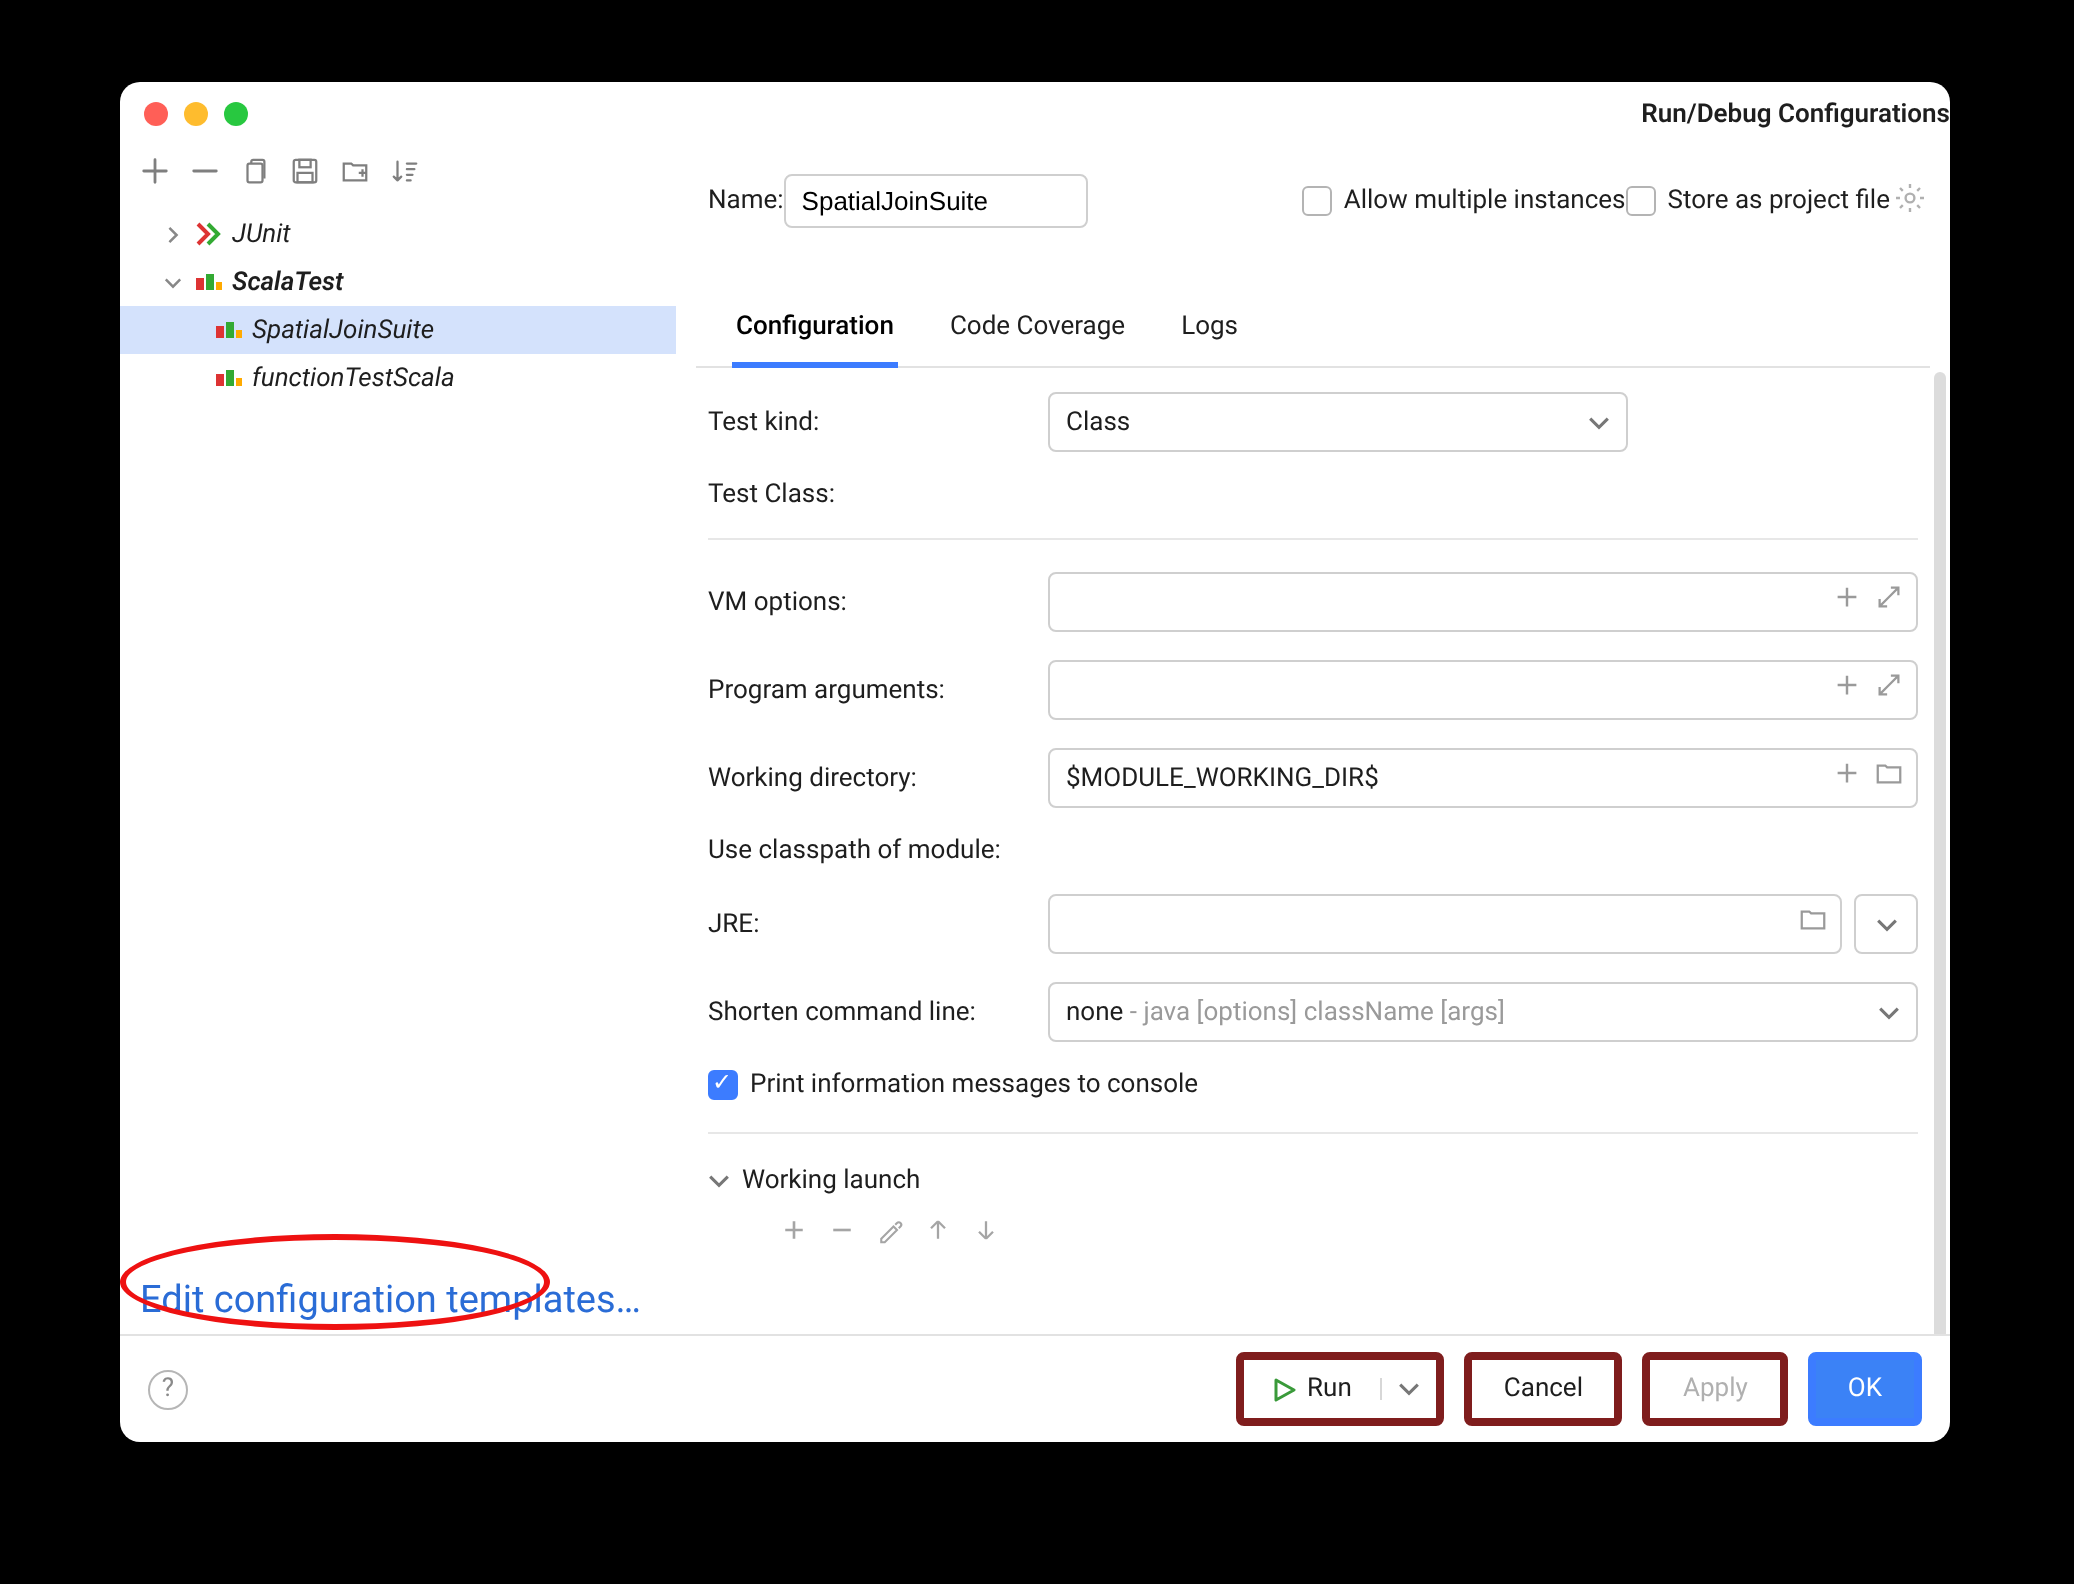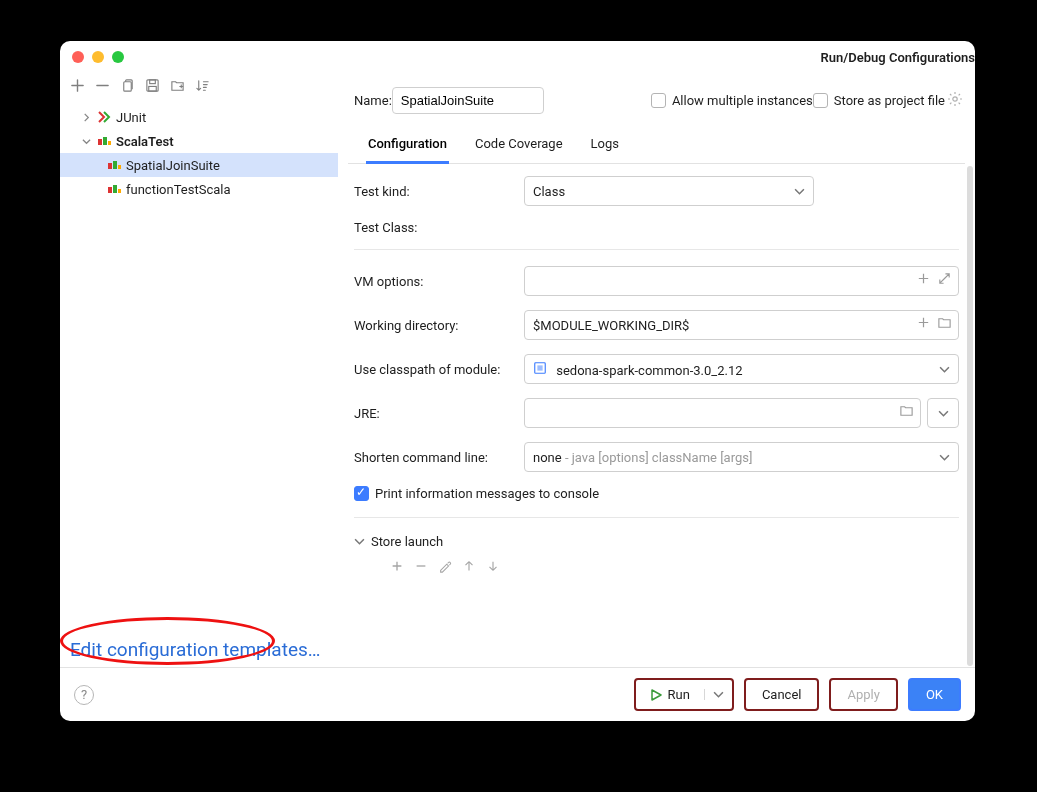--- a/index.html
+++ b/index.html
@@ -9,40 +9,40 @@
   .traffic { position: absolute; left: 12px; top: 10px; display: flex; gap: 8px; }
   .tl { width: 12px; height: 12px; border-radius: 50%; }
   .tl.red { background: #ff5f57; }
   .tl.yellow { background: #febc2e; }
   .tl.green { background: #28c840; }
   .titlebar-title { flex: 1; text-align: right; font-weight: 600; font-size: 13px; }
   .body { flex: 1; display: flex; min-height: 0; }
   .sidebar { width: 278px; display: flex; flex-direction: column; border-right: 0; }
   .toolbar { height: 28px; display: flex; align-items: center; gap: 10px; padding: 0 10px; color: #7f7f7f; }
   .toolbar svg { width: 15px; height: 15px; }
-  .tree { flex: 1; padding-top: 4px; }
+  .tree { flex: 1; padding-top: 4px; font-style: italic; }
   .tree-row { height: 24px; display: flex; align-items: center; padding-left: 12px; gap: 4px; }
   .tree-row.indent1 { padding-left: 20px; }
   .tree-row.indent2 { padding-left: 46px; }
   .tree-row.selected { background: #d4e2fc; }
   .chev { width: 12px; height: 12px; display: inline-flex; justify-content: center; align-items: center; color: #888; }
   .run-icon { width: 16px; height: 16px; display: inline-flex; align-items: center; justify-content: center; }
   .sidebar-link { color: #2a6cd6; padding: 10px 10px 6px 10px; font-size: 19px; cursor: pointer; }
   .red-oval { position: absolute; left: 60px; top: 617px; width: 215px; height: 48px; border: 3px solid #e11; border-radius: 50%/50%; pointer-events: none; }
   .main { flex: 1; display: flex; flex-direction: column; min-width: 0; }
   .header-row { display: flex; align-items: center; padding: 14px 12px 6px 16px; }
   .label { font-size: 13px; }
   .name-input { border: 1px solid #cfcfcf; border-radius: 4px; padding: 5px 8px; font-size: 13px; width: 152px; }
   .cb-wrap { display: flex; align-items: center; gap: 6px; }
   .cb { width: 15px; height: 15px; border: 1px solid #b4b4b4; border-radius: 3px; background: #fff; }
   .cb.checked { background: #3C7CFF; border-color: #3C7CFF; position: relative; }
   .cb.checked::after { content: "✓"; position: absolute; color: #fff; font-size: 12px; left: 1px; top: -2px; }
   .gear { color: #b0b0b0; margin-left: 2px; }
   .tabbar { display: flex; gap: 24px; padding: 10px 0 0 18px; border-bottom: 1px solid #e2e2e2; margin: 6px 10px 0 10px; }
-  .tab { padding: 0 2px 10px 2px; cursor: pointer; }
+  .tab { padding: 0 2px 10px 2px; cursor: pointer; margin-top: 20px; }
   .tab.active { color: #000; border-bottom: 3px solid #3C7CFF; font-weight: 500; margin-bottom: -1px; }
   .form-area { flex: 1; overflow: hidden; position: relative; padding: 12px 16px 0 16px; }
   .scrollbar { position: absolute; right: 2px; top: 2px; width: 6px; height: 500px; background: #dcdcdc; border-radius: 3px; }
   .form-row { display: flex; align-items: center; margin-bottom: 14px; }
   .form-label { width: 170px; font-size: 13px; }
   .form-field { flex: 1; }
   .select, .textin { width: 100%; border: 1px solid #cfcfcf; border-radius: 4px; padding: 6px 8px; font-size: 13px; background: #fff; display: flex; align-items: center; justify-content: space-between; height: 30px; }
   .select-narrow { width: 290px; }
   .textin { position: relative; }
   .textin.with-icons { padding-right: 48px; }
@@ -52,21 +52,21 @@
   .grayital { color: #9a9a9a; }
   .hr { height: 1px; background: #e7e7e7; margin: 6px 0 16px 0; }
   .ellipsis-btn { width: 28px; height: 30px; border: 1px solid #cfcfcf; border-radius: 4px; margin-left: 6px; display: flex; align-items: center; justify-content: center; }
   .chevdown { width: 11px; height: 11px; color: #777; }
   .section-head { display: flex; align-items: center; gap: 6px; margin: 8px 0 6px 0; font-size: 13px; }
   .mini-toolbar { display: flex; gap: 10px; padding: 4px 0 0 36px; color: #a5a5a5; }
   .mini-toolbar svg { width: 14px; height: 14px; }
   .bottombar { height: 54px; border-top: 1px solid #e2e2e2; display: flex; align-items: center; padding: 0 14px; gap: 10px; }
   .help { width: 20px; height: 20px; border: 1.3px solid #b6b6b6; border-radius: 50%; display: flex; align-items: center; justify-content: center; color: #8a8a8a; font-size: 13px; }
   .spacer { flex: 1; }
-  .btn { border: 2px solid #7f1d1d; border-radius: 4px; padding: 7px 16px; background: #fff; font-size: 13px; cursor: pointer; }
+  .btn { border: 4px solid #7f1d1d; border-radius: 4px; padding: 7px 16px; background: #fff; font-size: 13px; cursor: pointer; }
   .btn.primary { background: #3b82f6; color: #fff; border-color: #3C7CFF; }
   .btn.disabled { color: #b0b0b0; }
   .run-btn { display: flex; align-items: center; padding: 0; }
   .run-btn .inner { padding: 7px 14px; display: flex; align-items: center; gap: 6px; }
   .run-btn .split { border-left: 1px solid #d7d7d7; padding: 0 8px; display: flex; align-items: center; }
   .module-icon { color: #3C7CFF; margin-right: 6px; display: inline-flex; }
   svg { flex-shrink: 0; }
 </style>
 </head>
 <body>
@@ -219,20 +219,36 @@
                       <path d="M8 3v10M3 8h10" stroke="currentColor" stroke-width="1.3"></path>
                     </svg></span>
                 <span><svg viewBox="0 0 16 16">
                       <path d="M3 9v4h4M13 7V3H9M3 13l5-5M13 3L8 8" stroke="currentColor" stroke-width="1.2" fill="none"></path>
                     </svg></span>
               </div>
             </div>
           </div>
         </div>
 
+        <div class="form-row">
+          <div class="form-label">Program arguments:</div>
+          <div class="form-field">
+            <div class="textin with-icons">
+              <span></span>
+              <div class="field-icons">
+                <span><svg viewBox="0 0 16 16">
+                      <path d="M8 3v10M3 8h10" stroke="currentColor" stroke-width="1.3"></path>
+                    </svg></span>
+                <span><svg viewBox="0 0 16 16">
+                      <path d="M3 9v4h4M13 7V3H9M3 13l5-5M13 3L8 8" stroke="currentColor" stroke-width="1.2" fill="none"></path>
+                    </svg></span>
+              </div>
+            </div>
+          </div>
+        </div>
 
         <div class="form-row">
           <div class="form-label">Working directory:</div>
           <div class="form-field">
             <div class="textin with-icons">
               <span>$MODULE_WORKING_DIR$</span>
               <div class="field-icons">
                 <span><svg viewBox="0 0 16 16">
                       <path d="M8 3v10M3 8h10" stroke="currentColor" stroke-width="1.3"></path>
                     </svg></span>
@@ -240,36 +256,20 @@
                       <path d="M2 4h4l1 1h7v8H2z" stroke="currentColor" fill="none" stroke-width="1.2"></path>
                     </svg></span>
               </div>
             </div>
           </div>
         </div>
 
 
         <div class="form-row">
           <div class="form-label">Use classpath of module:</div>
-          <div class="form-field">
-            <div class="select">
-              <span>
-                <span class="module-icon">
-                    <svg viewBox="0 0 16 16" width="14" height="14">
-                      <rect x="2" y="2" width="12" height="12" rx="1" stroke="#3C7CFF" fill="none" stroke-width="1.3"></rect>
-                      <rect x="5" y="5" width="6" height="6" fill="#3C7CFF" opacity=".5"></rect>
-                    </svg>
-                  </span>
-                <span>sedona-spark-common-3.0_2.12</span>
-              </span>
-              <svg class="chevdown" viewBox="0 0 10 10">
-                  <path d="M1 3l4 4 4-4" stroke="currentColor" fill="none" stroke-width="1.4"></path>
-                </svg>
-            </div>
-          </div>
         </div>
 
         <div class="form-row">
           <div class="form-label">JRE:</div>
           <div class="form-field" style="display:flex">
             <div class="textin with-icons" style="flex:1">
               <span></span>
               <div class="field-icons">
                 <span><svg viewBox="0 0 16 16">
                       <path d="M2 4h4l1 1h7v8H2z" stroke="currentColor" fill="none" stroke-width="1.2"></path>
@@ -302,21 +302,21 @@
           <div class="cb checked"></div>
           <span>Print information messages to console</span>
         </div>
 
         <div class="hr"></div>
 
         <div class="section-head">
           <svg class="chevdown" viewBox="0 0 10 10" width="10" height="10">
               <path d="M1 3l4 4 4-4" stroke="#777" fill="none" stroke-width="1.4"></path>
             </svg>
-          <span>Store launch</span>
+          <span>Working launch</span>
         </div>
         <div class="mini-toolbar">
           <span><svg viewBox="0 0 16 16">
                 <path d="M8 3v10M3 8h10" stroke="currentColor" stroke-width="1.5"></path>
               </svg></span>
           <span><svg viewBox="0 0 16 16">
                 <path d="M3 8h10" stroke="currentColor" stroke-width="1.5"></path>
               </svg></span>
           <span><svg viewBox="0 0 16 16">
                 <path d="M3 13l7-7 2 2-7 7H3v-2zM11 5l1-1a1 1 0 012 2l-1 1" stroke="currentColor" fill="none" stroke-width="1.2"></path>

